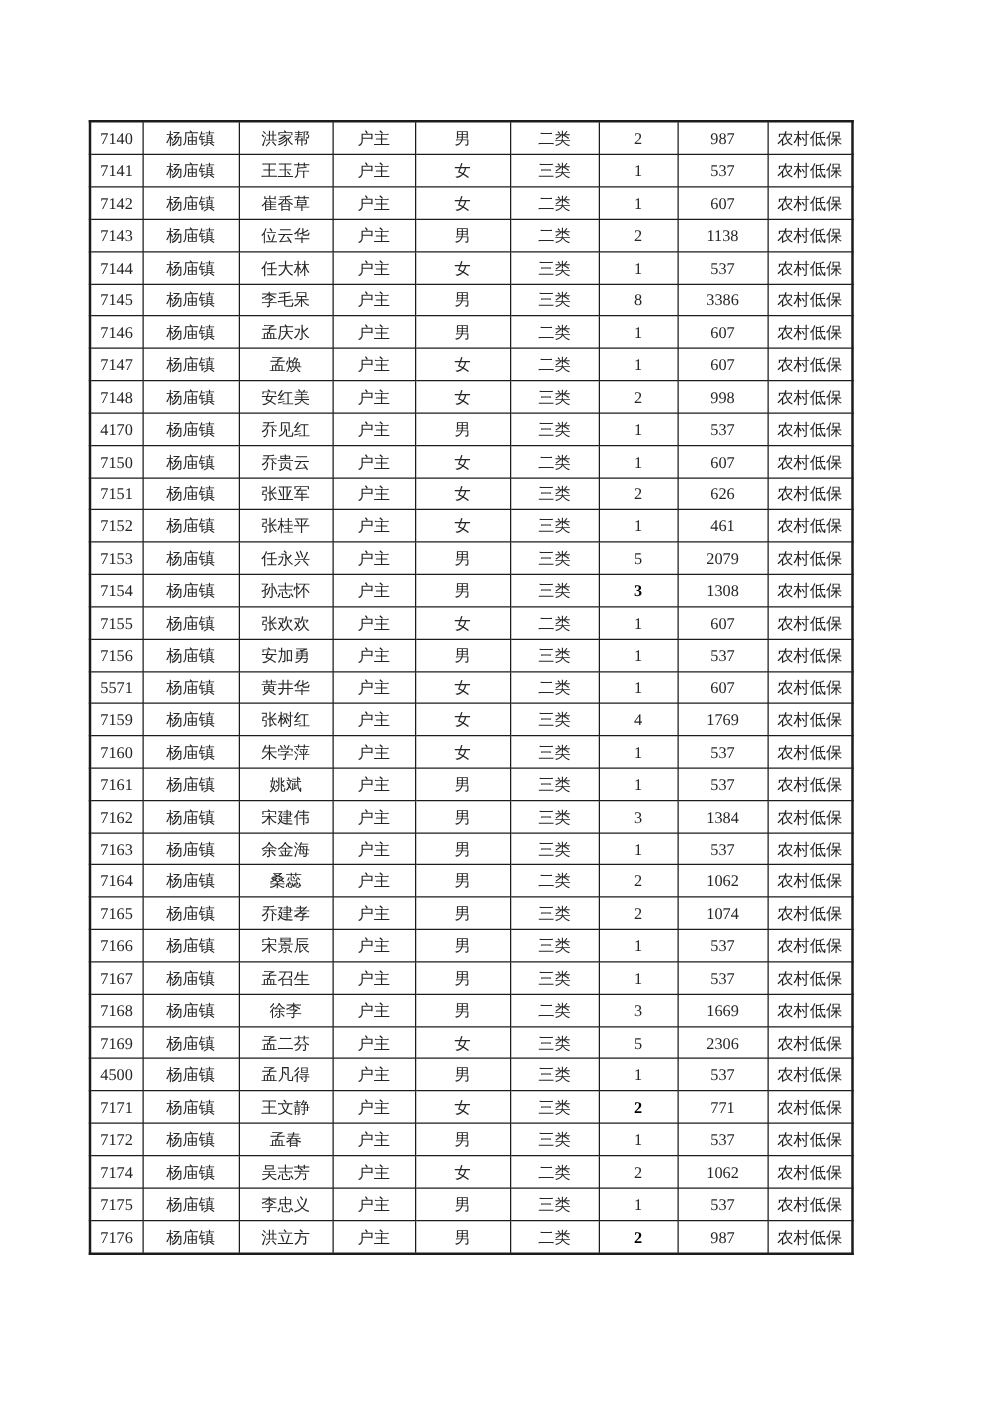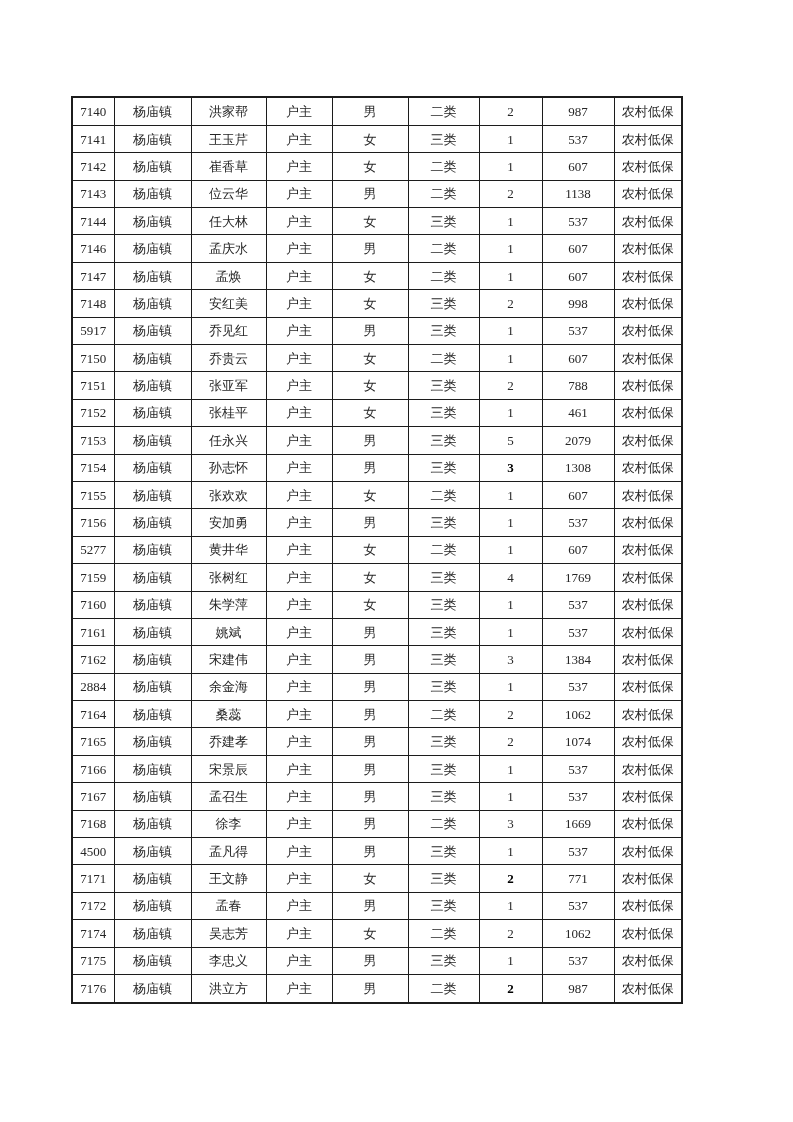--- a/index.html
+++ b/index.html
@@ -121,20 +121,31 @@
     <td>杨庙镇</td>
     <td>任大林</td>
     <td>户主</td>
     <td>女</td>
     <td>三类</td>
     <td>1</td>
     <td>537</td>
     <td>农村低保</td>
   </tr>
         <tr>
+    <td>7145</td>
+    <td>杨庙镇</td>
+    <td>李毛呆</td>
+    <td>户主</td>
+    <td>男</td>
+    <td>三类</td>
+    <td>8</td>
+    <td>3386</td>
+    <td>农村低保</td>
+  </tr>
+        <tr>
     <td>7146</td>
     <td>杨庙镇</td>
     <td>孟庆水</td>
     <td>户主</td>
     <td>男</td>
     <td>二类</td>
     <td>1</td>
     <td>607</td>
     <td>农村低保</td>
   </tr>
@@ -154,21 +165,21 @@
     <td>杨庙镇</td>
     <td>安红美</td>
     <td>户主</td>
     <td>女</td>
     <td>三类</td>
     <td>2</td>
     <td>998</td>
     <td>农村低保</td>
   </tr>
         <tr>
-    <td>5917</td>
+    <td>4170</td>
     <td>杨庙镇</td>
     <td>乔见红</td>
     <td>户主</td>
     <td>男</td>
     <td>三类</td>
     <td>1</td>
     <td>537</td>
     <td>农村低保</td>
   </tr>
         <tr>
@@ -183,21 +194,21 @@
     <td>农村低保</td>
   </tr>
         <tr>
     <td>7151</td>
     <td>杨庙镇</td>
     <td>张亚军</td>
     <td>户主</td>
     <td>女</td>
     <td>三类</td>
     <td>2</td>
-    <td>788</td>
+    <td>626</td>
     <td>农村低保</td>
   </tr>
         <tr>
     <td>7152</td>
     <td>杨庙镇</td>
     <td>张桂平</td>
     <td>户主</td>
     <td>女</td>
     <td>三类</td>
     <td>1</td>
@@ -242,21 +253,21 @@
     <td>杨庙镇</td>
     <td>安加勇</td>
     <td>户主</td>
     <td>男</td>
     <td>三类</td>
     <td>1</td>
     <td>537</td>
     <td>农村低保</td>
   </tr>
         <tr>
-    <td>5277</td>
+    <td>5571</td>
     <td>杨庙镇</td>
     <td>黄井华</td>
     <td>户主</td>
     <td>女</td>
     <td>二类</td>
     <td>1</td>
     <td>607</td>
     <td>农村低保</td>
   </tr>
         <tr>
@@ -297,21 +308,21 @@
     <td>杨庙镇</td>
     <td>宋建伟</td>
     <td>户主</td>
     <td>男</td>
     <td>三类</td>
     <td>3</td>
     <td>1384</td>
     <td>农村低保</td>
   </tr>
         <tr>
-    <td>2884</td>
+    <td>7163</td>
     <td>杨庙镇</td>
     <td>余金海</td>
     <td>户主</td>
     <td>男</td>
     <td>三类</td>
     <td>1</td>
     <td>537</td>
     <td>农村低保</td>
   </tr>
         <tr>
@@ -360,20 +371,31 @@
   </tr>
         <tr>
     <td>7168</td>
     <td>杨庙镇</td>
     <td>徐李</td>
     <td>户主</td>
     <td>男</td>
     <td>二类</td>
     <td>3</td>
     <td>1669</td>
+    <td>农村低保</td>
+  </tr>
+        <tr>
+    <td>7169</td>
+    <td>杨庙镇</td>
+    <td>孟二芬</td>
+    <td>户主</td>
+    <td>女</td>
+    <td>三类</td>
+    <td>5</td>
+    <td>2306</td>
     <td>农村低保</td>
   </tr>
         <tr>
     <td>4500</td>
     <td>杨庙镇</td>
     <td>孟凡得</td>
     <td>户主</td>
     <td>男</td>
     <td>三类</td>
     <td>1</td>

